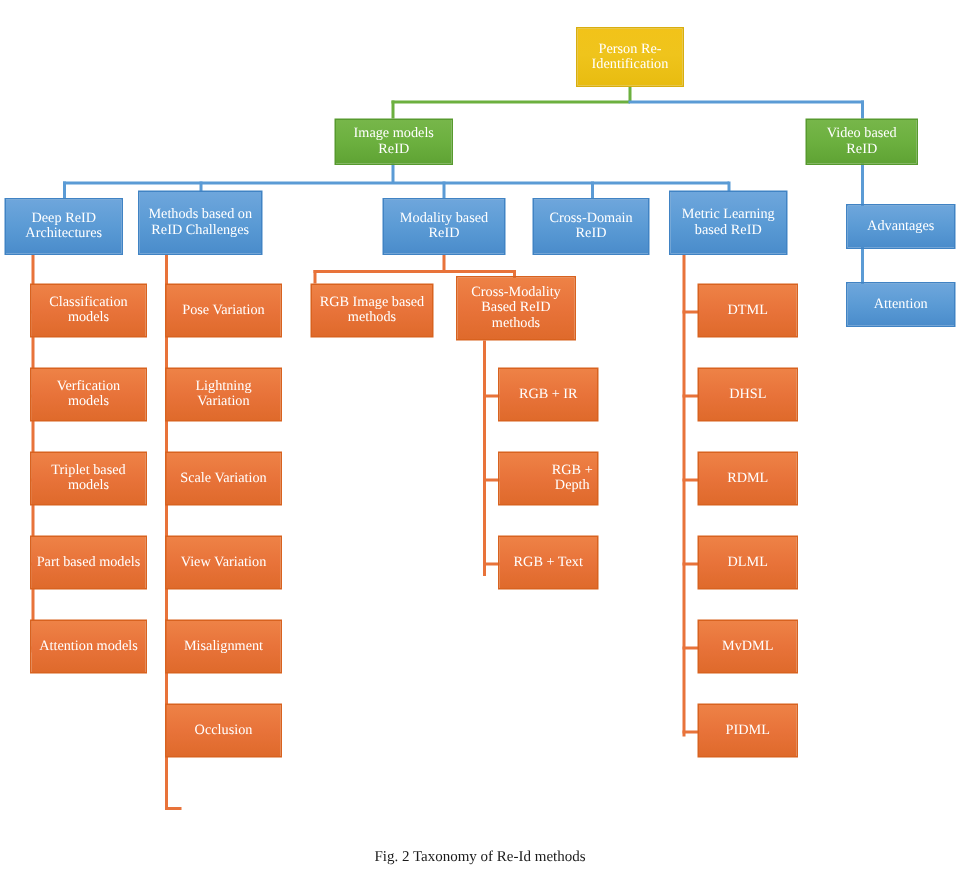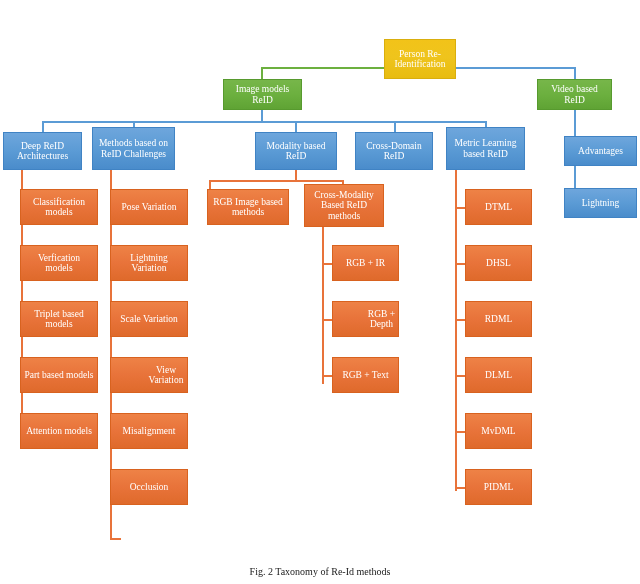--- a/index.html
+++ b/index.html
@@ -6,21 +6,21 @@
   body{width:640px;height:584px;position:relative;overflow:hidden;
        font-family:"Liberation Serif","DejaVu Serif",serif;}
 
   #canvas{position:absolute;left:0;top:0;width:640px;height:584px;}
 
   .node{position:absolute;box-sizing:border-box;display:flex;
         align-items:center;justify-content:center;text-align:center;
         color:#ffffff;line-height:1.08;z-index:5;padding:1px 2px;}
 
   .n-root{background:linear-gradient(180deg,#F2C319 0%,#EFC41C 45%,#E8BC10 100%);
-          border:1px solid #D9AE0E;font-size:9.5px;margin-top:21px;}
+          border:1px solid #D9AE0E;font-size:9.5px;}
   .n-green{background:linear-gradient(180deg,#77B64A 0%,#6CB03F 50%,#5FA334 100%);
            border:1px solid #579A2E;font-size:9.5px;}
   .n-blue{background:linear-gradient(180deg,#6EA6DC 0%,#5B9BD5 50%,#4A8CCB 100%);
           border:1px solid #4083C4;font-size:9.5px;}
   .n-orange{background:linear-gradient(180deg,#EE8246 0%,#E8733A 50%,#DF6A2B 100%);
             border:1px solid #D8621F;font-size:9.5px;}
 
   .line{position:absolute;z-index:1;}
   .lb{background:#5B9BD5;}
   .lo{background:#E8733A;}
@@ -94,32 +94,32 @@
   <div class="node n-green" style="left:223px;top:79px;width:79px;height:31px;">Image models ReID</div>
   <div class="node n-green" style="left:537px;top:79px;width:75px;height:31px;">Video based ReID</div>
 
   <div class="node n-blue" style="left:3px;top:132px;width:79px;height:38px;">Deep ReID Architectures</div>
   <div class="node n-blue" style="left:92px;top:127px;width:83px;height:43px;">Methods based on ReID Challenges</div>
   <div class="node n-blue" style="left:255px;top:132px;width:82px;height:38px;">Modality based ReID</div>
   <div class="node n-blue" style="left:355px;top:132px;width:78px;height:38px;">Cross-Domain ReID</div>
   <div class="node n-blue" style="left:446px;top:127px;width:79px;height:43px;">Metric Learning based ReID</div>
 
   <div class="node n-blue" style="left:564px;top:136px;width:73px;height:30px;">Advantages</div>
-  <div class="node n-blue" style="left:564px;top:188px;width:73px;height:30px;">Lightning</div>
+  <div class="node n-blue" style="left:564px;top:188px;width:73px;height:30px;">Attention</div>
 
   <div class="node n-orange" style="left:20px;top:189px;width:78px;height:36px;">Classification models</div>
   <div class="node n-orange" style="left:20px;top:245px;width:78px;height:36px;">Verfication models</div>
   <div class="node n-orange" style="left:20px;top:301px;width:78px;height:36px;">Triplet based models</div>
   <div class="node n-orange" style="left:20px;top:357px;width:78px;height:36px;">Part based models</div>
   <div class="node n-orange" style="left:20px;top:413px;width:78px;height:36px;text-align:center;">Attention models</div>
 
   <div class="node n-orange" style="left:110px;top:189px;width:78px;height:36px;">Pose Variation</div>
   <div class="node n-orange" style="left:110px;top:245px;width:78px;height:36px;">Lightning Variation</div>
   <div class="node n-orange" style="left:110px;top:301px;width:78px;height:36px;">Scale Variation</div>
-  <div class="node n-orange" style="left:110px;top:357px;width:78px;height:36px;padding-left:36px;">View Variation</div>
+  <div class="node n-orange" style="left:110px;top:357px;width:78px;height:36px;">View Variation</div>
   <div class="node n-orange" style="left:110px;top:413px;width:78px;height:36px;">Misalignment</div>
   <div class="node n-orange" style="left:110px;top:469px;width:78px;height:36px;">Occlusion</div>
 
   <div class="node n-orange" style="left:207px;top:189px;width:82px;height:36px;">RGB Image based methods</div>
   <div class="node n-orange" style="left:304px;top:184px;width:80px;height:43px;">Cross-Modality Based ReID methods</div>
 
   <div class="node n-orange" style="left:332px;top:245px;width:67px;height:36px;">RGB + IR</div>
   <div class="node n-orange" style="left:332px;top:301px;width:67px;height:36px;padding-left:34px;">RGB + Depth</div>
   <div class="node n-orange" style="left:332px;top:357px;width:67px;height:36px;">RGB + Text</div>
 

